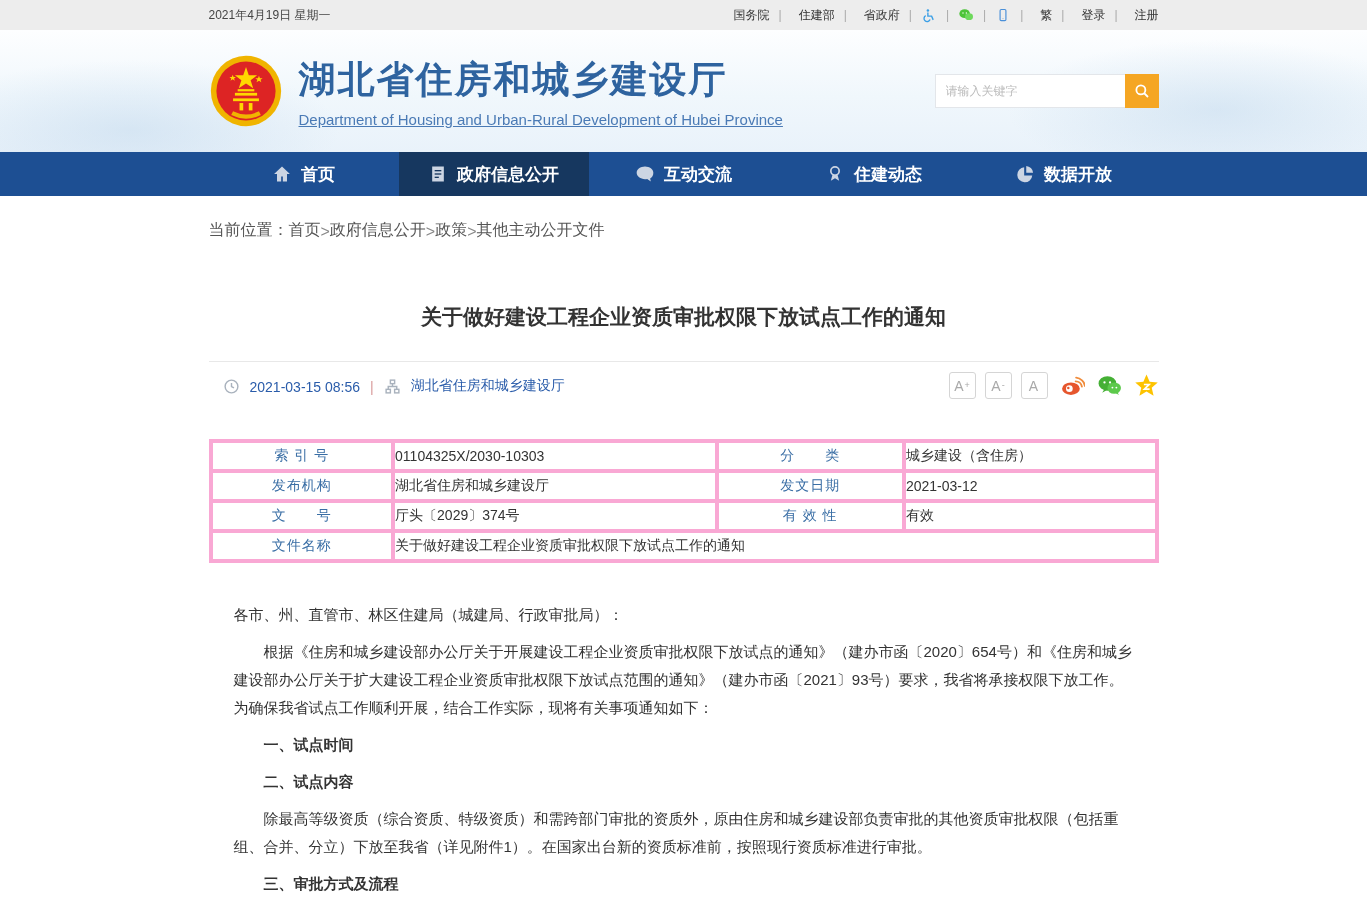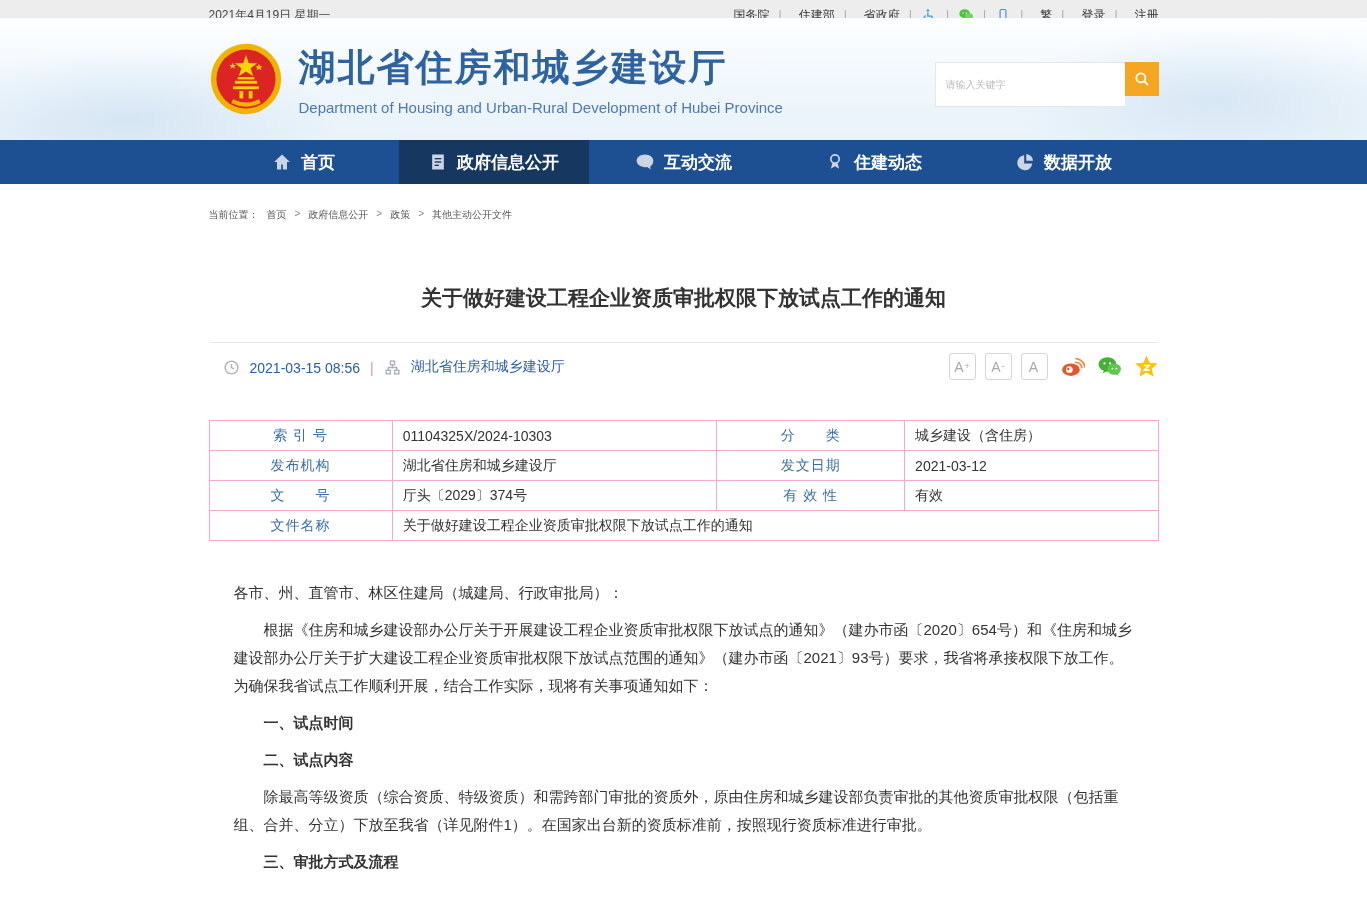--- a/index.html
+++ b/index.html
@@ -1,70 +1,70 @@
 <!DOCTYPE html>
 <html><head>
 <meta charset="utf-8">
 <style>
   * { box-sizing: border-box; margin: 0; padding: 0; }
   html, body { background: #fff; font-family: "Liberation Sans", "DejaVu Sans", sans-serif; color: #333; }
   body { width: 1367px; min-height: 911px; margin: 0 auto; overflow-x: hidden; }
   .container { width: 950px; margin: 0 auto; }
 
   
-  .topbar { height: 18px; background: #ededed; font-size: 12px; color: #444; text-align: center; }
+  .topbar { height: 30px; background: #ededed; font-size: 12px; color: #444; text-align: center; }
   .topbar-inner { height: 30px; display: flex; align-items: center; justify-content: space-between; }
   .topbar-links { display: flex; align-items: center; gap: 9px; }
   .topbar-links a { color: #333; text-decoration: none; cursor: pointer; padding-left: 8px; }
   .tb-sep { color: #aaa; }
   .tb-ico { display: inline-flex; width: 16px; height: 16px; align-items: center; justify-content: center; cursor: pointer; }
 
   
   .site-header { height: 122px; background: linear-gradient(180deg, #fdfeff 0%, #f0f7fc 55%, #e9f2fa 100%); position: relative; overflow: hidden; }
   .site-header::before, .site-header::after { content:""; position:absolute; width: 420px; height: 140px; border-radius: 50%; background: radial-gradient(closest-side, rgba(173,203,230,.35), rgba(173,203,230,0)); }
   .site-header::before { left: -80px; top: 30px; }
   .site-header::after { right: -60px; top: 10px; }
   .header-inner { height: 122px; display: flex; align-items: center; justify-content: space-between; position: relative; z-index: 1; }
   .brand { display: flex; align-items: center; gap: 16px; }
   .emblem { width: 74px; height: 74px; flex: none; }
   .site-title { font-size: 37px; font-weight: bold; color: #2e639f; letter-spacing: 2px; font-family: "Liberation Serif", "DejaVu Serif", serif; }
-  .site-subtitle { font-size: 15px; color: #4a7ab5; margin-top: 6px; }
+  .site-subtitle { font-size: 15px; color: #4a7ab5; margin-top: 6px; text-decoration: underline; }
   .search { display: flex; height: 34px; }
-  .search input { width: 190px; height: 45px; border: 1px solid #e3e6ea; border-right: none; padding: 0 10px; font-size: 10px; color: #333; background: #fff; outline: none; }
+  .search input { width: 190px; height: 34px; border: 1px solid #e3e6ea; border-right: none; padding: 0 10px; font-size: 12px; color: #333; background: #fff; outline: none; }
   .search input::placeholder { color: #bbb; }
   .search button { width: 34px; height: 34px; background: #f5a623; border: none; cursor: pointer; display: flex; align-items: center; justify-content: center; }
 
   
   .mainnav { height: 44px; background: #1d4f93; }
   .nav-inner { display: flex; height: 44px; }
   .nav-item { flex: 1; display: flex; align-items: center; justify-content: center; gap: 9px; color: #fff; font-size: 17px; font-weight: bold; text-decoration: none; cursor: pointer; }
   .nav-item.active { background: #16375f; }
   .nicon { display: inline-flex; width: 20px; height: 20px; color: #ccd5e3; }
 
   
-  .breadcrumb { margin-top: 24px; font-size: 10px; color: #555; display: flex; align-items: flex-start; gap: 8px; }
+  .breadcrumb { margin-top: 24px; font-size: 16px; color: #555; display: flex; align-items: flex-end; }
   .breadcrumb a { color: #555; text-decoration: none; cursor: pointer; }
   .bc-sep { color: #888; }
 
   
   .article-title { margin-top: 62px; text-align: center; font-size: 21px; font-weight: bold; color: #333; }
   .meta-sep { border-top: 1px solid #e8e8e8; margin-top: 30px; }
   .meta-row { display: flex; align-items: center; justify-content: space-between; padding: 10px 0 12px 0; }
   .meta-left { display: flex; align-items: flex-end; gap: 10px; font-size: 14px; padding-left: 14px; }
   .meta-time, .meta-source { color: #2a5caa; text-decoration: none; }
   .meta-bar { color: #d89a9a; }
   .micon { display: inline-flex; width: 17px; height: 17px; color: #a9b2bd; }
   .meta-right { display: flex; align-items: center; gap: 9px; }
   .fontsize-btn { width: 27px; height: 27px; border: 1px solid #d5d5d5; border-radius: 3px; background: #fff; color: #a9a9a9; font-size: 14px; line-height: 1; cursor: pointer; display: inline-flex; align-items: center; justify-content: center; }
   .fontsize-btn sup { font-size: 9px; margin-left: 1px; }
   .share-ico { width: 25px; height: 25px; display: inline-flex; cursor: pointer; margin-left: 3px; }
 
   
   .info-table { width: 100%; border-collapse: collapse; margin-top: 28px; table-layout: fixed; }
-  .info-table td { border: 1px solid #f9a8d4; height: 30px; font-size: 14px; padding: 2px 10px; }
+  .info-table td { border: 4px solid #f9a8d4; height: 30px; font-size: 14px; padding: 2px 0; }
   .info-table td.lbl { color: #3a6ea5; text-align: center; letter-spacing: 1px; }
   .info-table td.val { color: #333; }
   .w1 { width: 19.3%; } .w2 { width: 34.2%; } .w3 { width: 19.8%; } .w4 { width: 26.7%; }
 
   
   .body-text { margin-top: 38px; padding: 0 25px; font-size: 15px; line-height: 28px; color: #333; }
   .body-text p { margin: 9px 0; }
   .body-text p.indent { text-indent: 2em; }
   .body-text p.heading { text-indent: 2em; font-weight: bold; margin-top: 8px; }
 </style>
@@ -277,21 +277,21 @@
           <path d="M9.5 11h5l-4.5 4.5h5" fill="none" stroke="#fff" stroke-width="1.6"></path>
         </svg>
       </span>
     </div>
   </div>
 
   <table class="info-table">
     <tbody>
         <tr>
       <td class="lbl w1">索 引 号</td>
-      <td class="val w2">01104325X/2024-10303</td>
+      <td class="val w2">01104325X/2030-10303</td>
       <td class="lbl w3">分　　类</td>
       <td class="val w4">城乡建设（含住房）</td>
     </tr>
     <tr>
       <td class="lbl">发布机构</td>
       <td class="val">湖北省住房和城乡建设厅</td>
       <td class="lbl">发文日期</td>
       <td class="val">2021-03-12</td>
     </tr>
     <tr>

